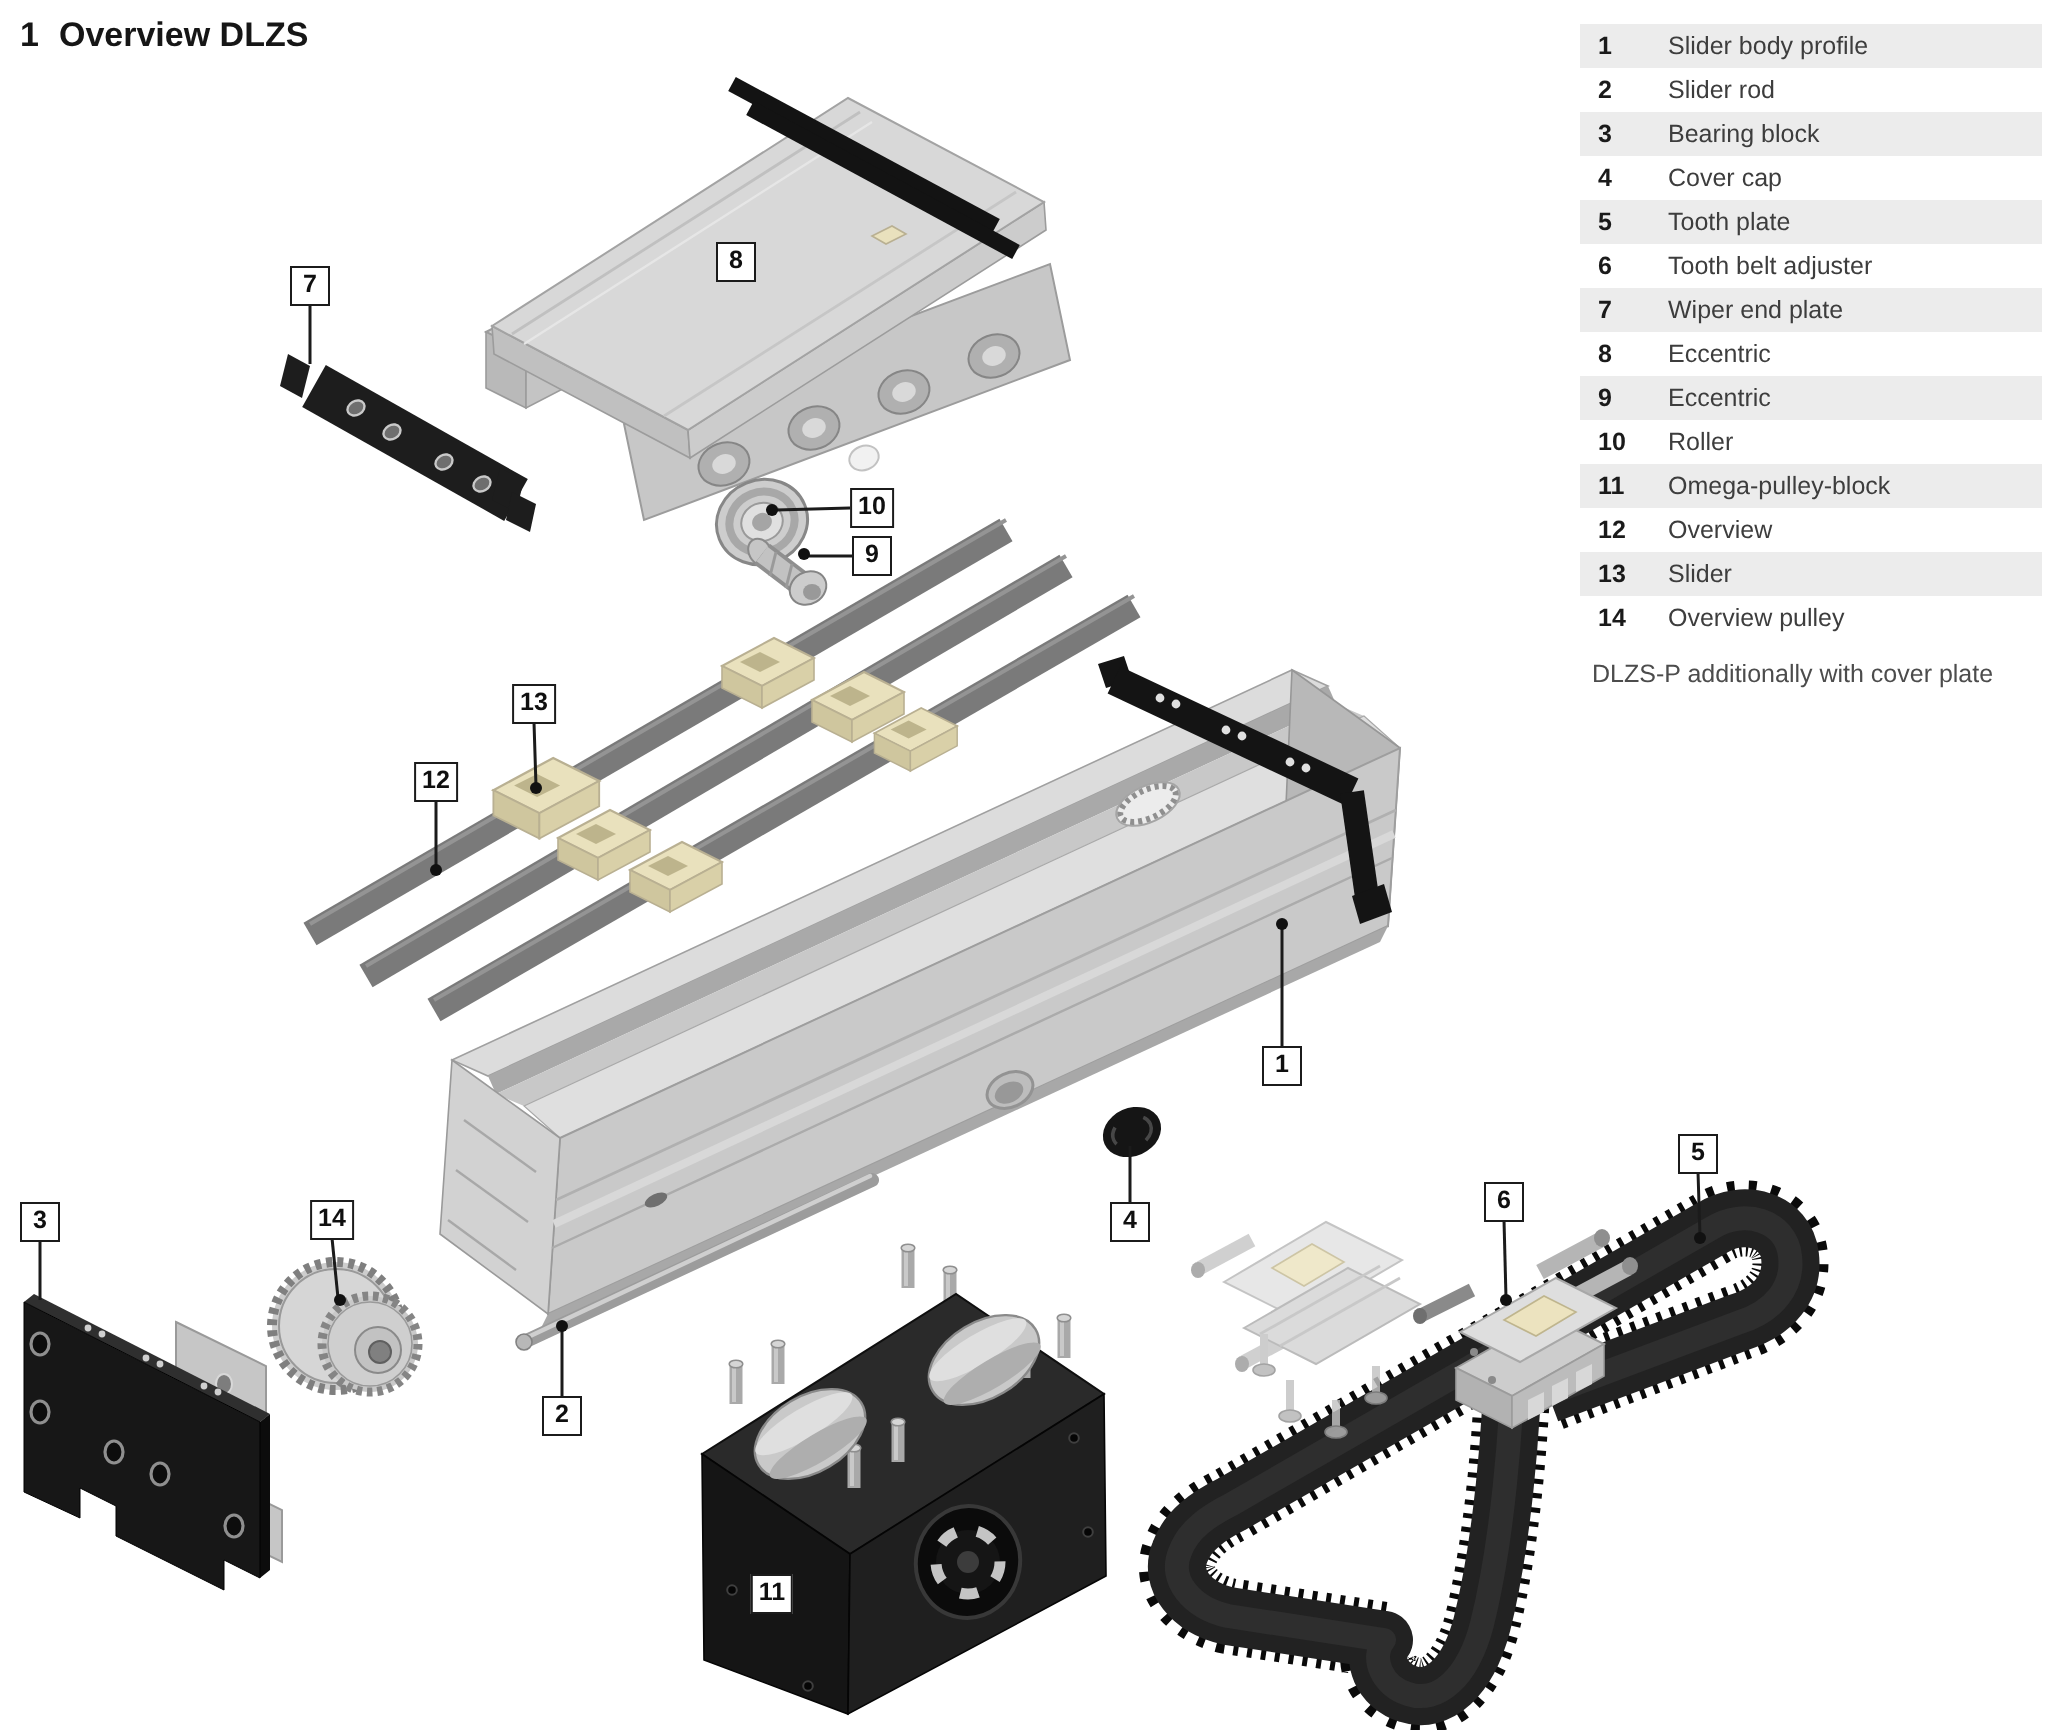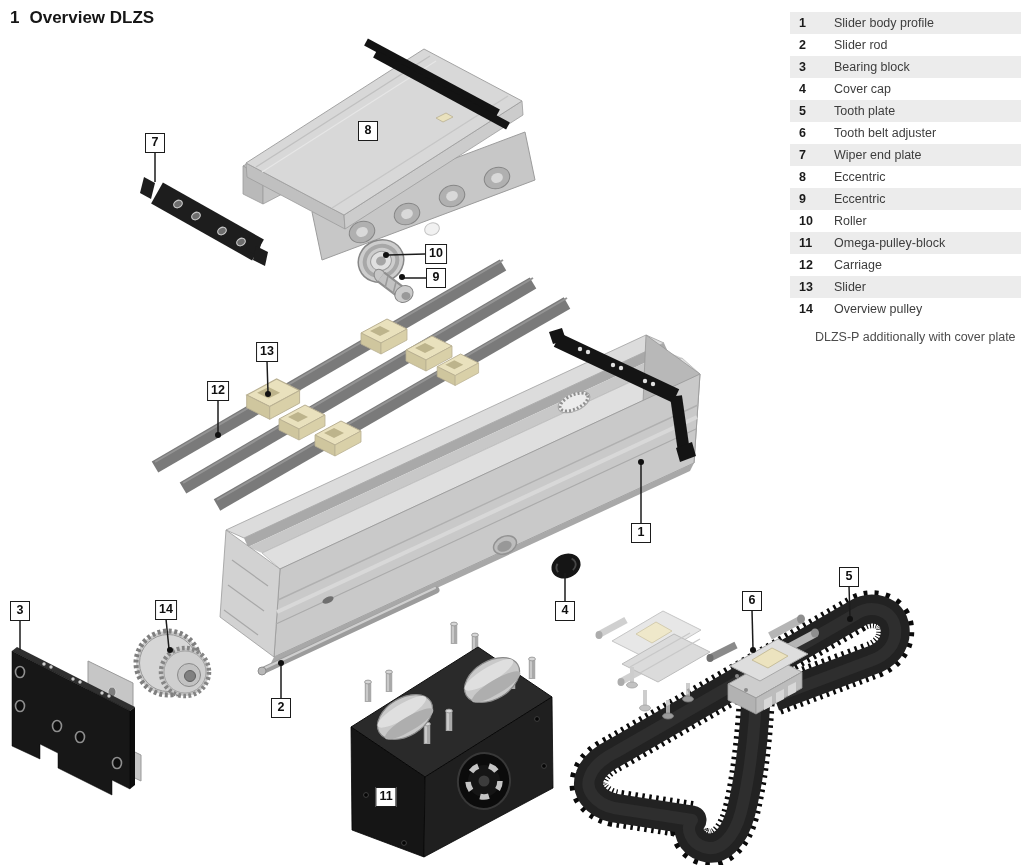--- a/index.html
+++ b/index.html
@@ -5,21 +5,21 @@
   html,body{margin:0;padding:0;background:#fff;}
   body{width:1024px;height:865px;position:relative;font-family:"Liberation Sans",sans-serif;overflow:hidden;}
   .title{position:absolute;left:10px;top:8px;font-size:17px;font-weight:bold;color:#161616;white-space:nowrap;}
   .title .t-num{margin-right:10px;}
   svg.diagram{position:absolute;left:0;top:0;}
   
   table.legend{position:absolute;left:790px;top:12px;width:231px;border-collapse:collapse;table-layout:fixed;}
   table.legend td{height:22px;padding:0;font-size:12.5px;color:#3d3d3d;vertical-align:middle;}
   table.legend td.num{width:35px;padding-left:9px;font-weight:bold;color:#1a1a1a;}
   table.legend tr.odd{background:#ececec;}
-  .legend-note{position:absolute;left:815px;top:330px;font-size:12.5px;color:#4c4c4c;white-space:nowrap;}
+  .legend-note{position:absolute;left:796px;top:330px;font-size:12.5px;color:#4c4c4c;white-space:nowrap;}
   
   .callout{position:absolute;transform:translate(-50%,-50%);background:#fff;border:1.6px solid #1b1b1b;
            min-width:12px;height:15px;padding:1px 3px 2px 3px;display:flex;align-items:center;justify-content:center;
            font-size:12.5px;font-weight:bold;color:#0f0f0f;line-height:1;box-sizing:content-box;}
 </style>
 </head>
 <body>
 
 <div class="title">
   <span class="t-num">1</span><span>Overview DLZS</span>
@@ -405,21 +405,21 @@
     <td class="lbl">Roller</td>
   </tr>
 
   <tr class="odd">
     <td class="num">11</td>
     <td class="lbl">Omega-pulley-block</td>
   </tr>
 
   <tr>
     <td class="num">12</td>
-    <td class="lbl">Carriage</td>
+    <td class="lbl">Overview</td>
   </tr>
 
   <tr class="odd">
     <td class="num">13</td>
     <td class="lbl">Slider</td>
   </tr>
 
   <tr>
     <td class="num">14</td>
     <td class="lbl">Overview pulley</td>

